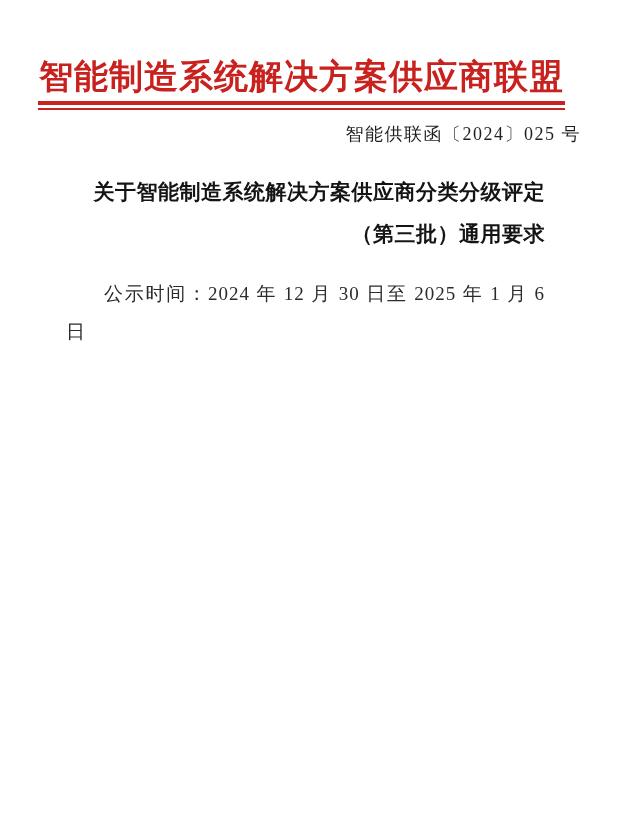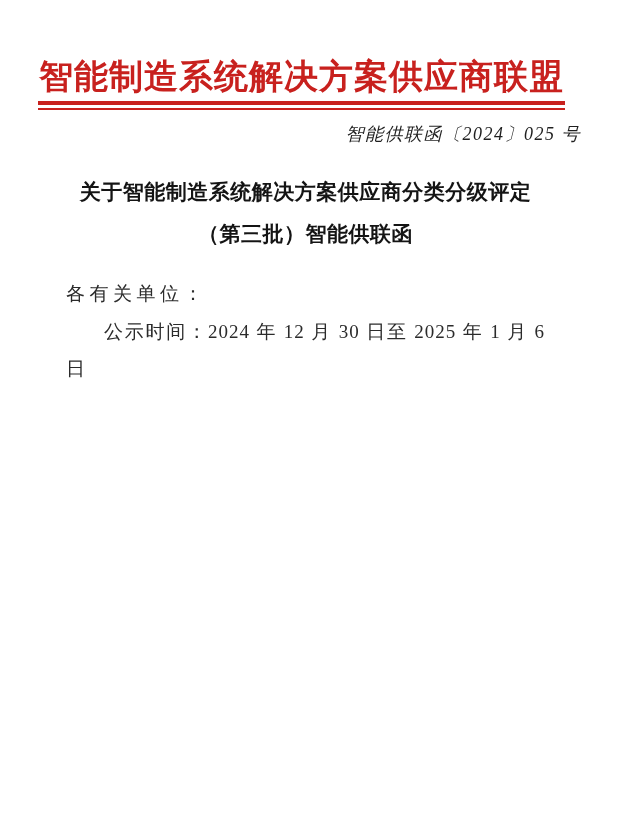--- a/index.html
+++ b/index.html
@@ -35,25 +35,24 @@
     border-top: 4px solid #c8211e;
     border-bottom: 2px solid #c8211e;
   }
   .doc-number {
     margin: 13px -36px 4px 0;
     text-align: right;
     font-size: 18px;
     line-height: 22px;
     letter-spacing: 1.5px;
     color: #1f1f1f;
-    font-style: italic;
   }
   .doc-title {
     margin: 26px 0 0 0;
-    text-align: center;
+    text-align: right;
     font-size: 21px;
     font-weight: bold;
     line-height: 42px;
     letter-spacing: 0.5px;
     color: #141414;
   }
   .body-text {
     margin-top: 20px;
     font-size: 19px;
     line-height: 37.6px;
@@ -81,25 +80,24 @@
 <div class="page">
 
   <div class="org-title">智能制造系统解决方案供应商联盟</div>
 
   <div class="double-rule"></div>
 
   <div class="doc-number">智能供联函〔2024〕025 号</div>
 
   <div class="doc-title">
     <div>关于智能制造系统解决方案供应商分类分级评定</div>
-    <div>（第三批）智能供联函</div>
+    <div>（第三批）通用要求</div>
   </div>
 
   <div class="body-text">
-    <p class="salutation">各有关单位：</p>
 
 
 
     <p class="meta-line">公示时间：2024 年 12 月 30 日至 2025 年 1 月 6 日</p>
 
   </div>
 
 </div>
 
 </body></html>

